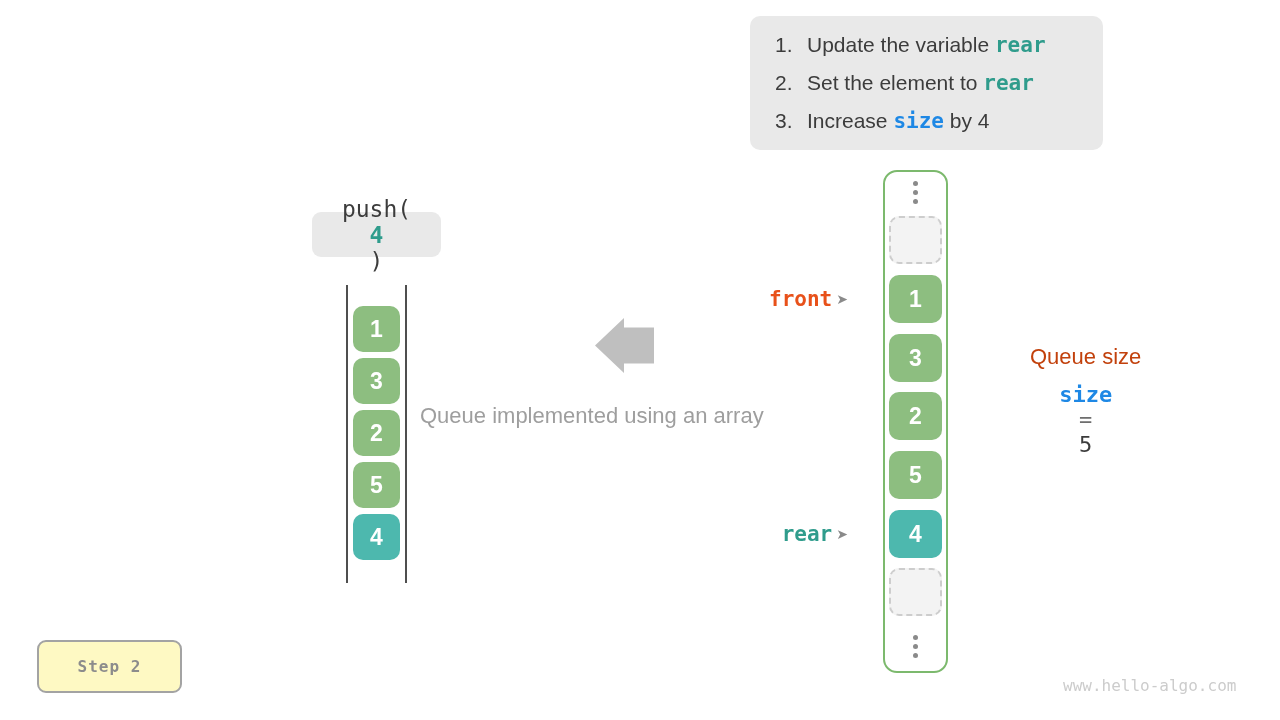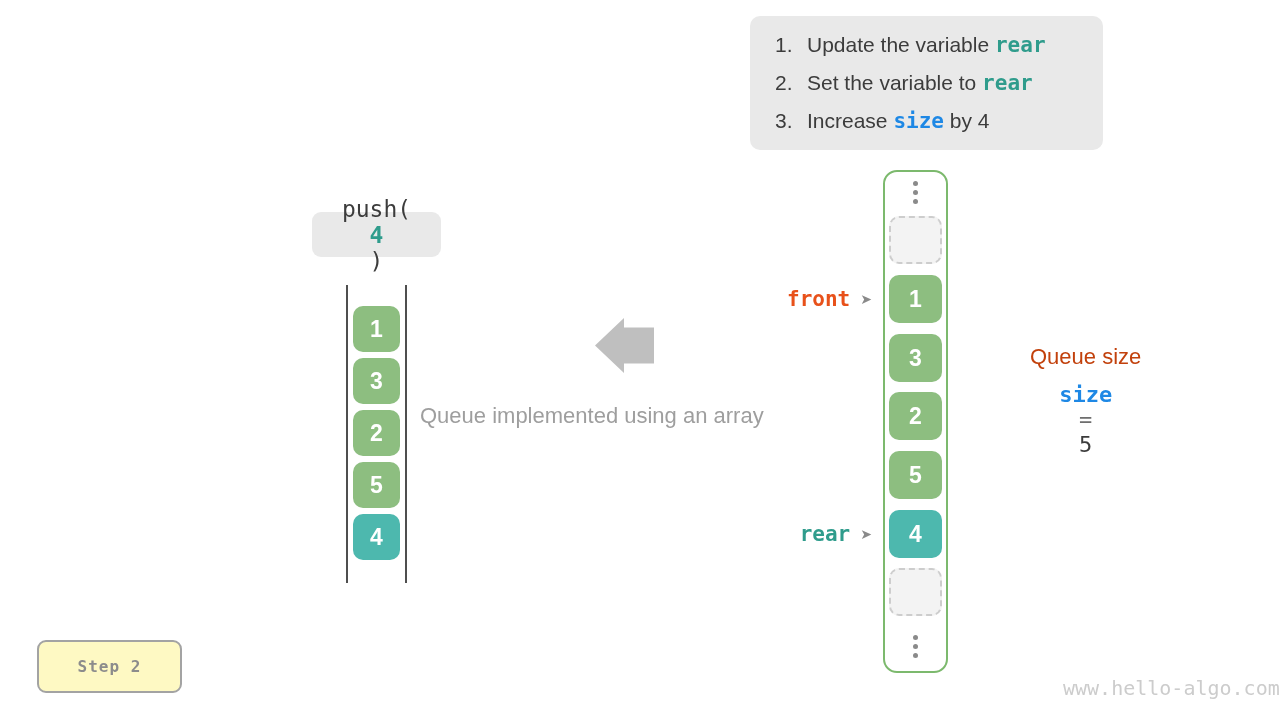--- a/index.html
+++ b/index.html
@@ -63,22 +63,22 @@
     position:absolute; left:4px; width:53px; height:48px; border-radius:10px;
     display:flex; align-items:center; justify-content:center;
     color:#ffffff; font-size:23px; font-weight:700;
   }
   .acell.dashed { background:#f3f3f3; border:2px dashed #cdcdcd; }
   .dots { position:absolute; left:28px; display:flex; flex-direction:column; gap:4px; }
   .dots i { width:5px; height:5px; border-radius:50%; background:#8a8a8a; }
 
   
   .ptr {
-    position:absolute; right:408px; height:26px;
-    display:flex; align-items:center; gap:10px;
+    position:absolute; right:432px; height:26px;
+    display:flex; align-items:center; gap:4px;
     font-size:21px; font-weight:bold;
     font-family:"DejaVu Sans Mono","Liberation Mono",monospace;
   }
   .ptr .glyph { font-family:"DejaVu Sans",sans-serif; font-size:14px; color:#8a8a8a; font-weight:normal; }
   .ptr-front { top:286px; color:#e8511a; }
   .ptr-rear  { top:521px; color:#2f9c8c; }
 
   
   .qsize { position:absolute; left:1030px; top:344px; }
   .qsize-title { font-size:22px; color:#c2410c; }
@@ -91,36 +91,36 @@
   .step-box {
     position:absolute; left:37px; top:640px; width:145px; height:53px;
     background:#fef9c3; border:2px solid #a3a3a3; border-radius:9px;
     display:flex; align-items:center; justify-content:center;
     font-size:16px; font-weight:bold; color:#8c8c8c; letter-spacing:1px;
   }
 
   
   .watermark {
     position:absolute; left:1063px; top:676px;
-    font-size:20px; color:#cccccc;
+    font-size:16px; color:#cccccc;
   }
 </style>
 </head>
 <body>
 
 <div class="canvas">
 
   <div class="instruction-box">
     <div class="instr-row">
       <span class="instr-num">1.</span>
       <span><span>Update the variable </span><span class="code" data-color="teal">rear</span><span></span></span>
     </div>
     <div class="instr-row">
       <span class="instr-num">2.</span>
-      <span><span>Set the variable to </span><span class="code" data-color="teal">rear</span><span></span></span>
+      <span><span>Set the element to </span><span class="code" data-color="teal">rear</span><span></span></span>
     </div>
     <div class="instr-row">
       <span class="instr-num">3.</span>
       <span><span>Increase </span><span class="code" data-color="blue">size</span><span> by 4</span></span>
     </div>
   </div>
 
   <div class="push-box mono">
     <span>push(</span>
       <span class="arg">4</span>

